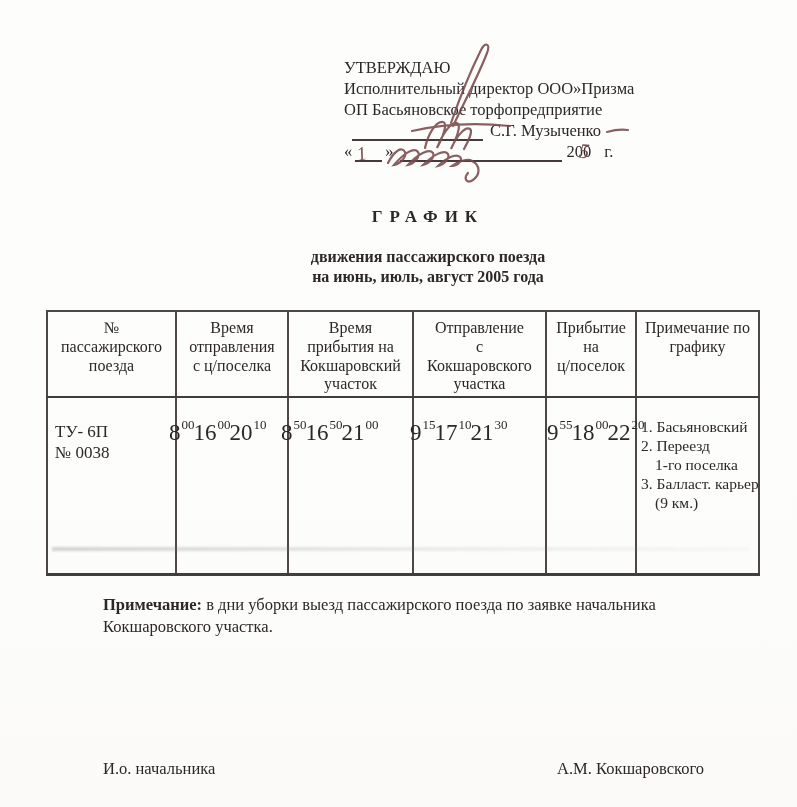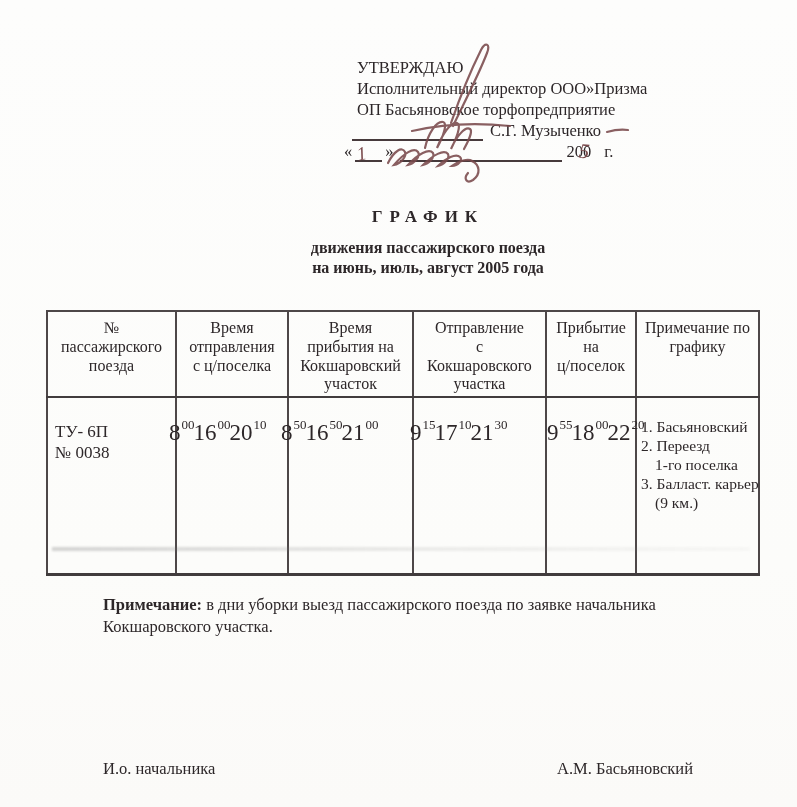--- a/index.html
+++ b/index.html
@@ -7,40 +7,40 @@
     position:relative;
     width:797px;height:807px;
     background:linear-gradient(180deg,#fdfdfc 0%,#fcfcfa 70%,#fbfaf8 100%);
     font-family:"Liberation Serif","DejaVu Serif",serif;
     color:#2d2729;
     overflow:hidden;
   }
 
   
   .approval{position:absolute;left:344px;top:57px;font-size:16.5px;line-height:21px;white-space:nowrap;}
-  .approval .ln{margin-left:13px;}
+  .approval .ln{}
   .sig-line{display:flex;align-items:flex-end;margin-left:8px;height:21px;}
   .sig-blank{display:inline-block;width:131px;border-bottom:2px solid #473a3c;height:3px;}
   .sig-name{margin-left:7px;text-align:right;}
   .date-line{display:flex;align-items:flex-end;height:21px;}
   .blank{display:inline-block;border-bottom:2px solid #473a3c;height:3px;}
   .day-blank{width:27px;margin:0 3px;}
   .month-blank{width:162px;margin:0 5px 0 6px;}
   .year-gap{display:inline-block;width:13px;}
 
   
   .hw{position:absolute;color:#7a4a4c;font-style:italic;font-family:"Liberation Serif",serif;}
   .hw-day{left:357px;top:143px;font-size:19px;transform:rotate(-12deg);}
   .hw-year{left:579px;top:139px;font-size:21px;transform:rotate(6deg);}
 
   .ink{position:absolute;left:0;top:0;pointer-events:none;}
 
   
   .title{position:absolute;left:128px;top:206px;width:600px;text-align:center;font-weight:bold;}
-  .title-1{font-size:17px;letter-spacing:7px;line-height:22px;margin-bottom:10px;}
+  .title-1{font-size:17px;letter-spacing:7px;line-height:22px;margin-bottom:19px;}
   .title-2,.title-3{font-size:16px;line-height:20px;}
 
   
   .sched{
     position:absolute;left:46px;top:310px;
     border-collapse:collapse;table-layout:fixed;
     width:712px;
     border:2px solid #413c3d;border-bottom-width:3px;
   }
   .sched th,.sched td{border:2px solid #4d4748;padding:0;vertical-align:top;}
@@ -187,15 +187,15 @@
       </tr>
     </tbody>
   </table>
   <div class="table-smear"></div>
 
   <div class="note">
     <span class="b">Примечание:</span><span> в дни уборки выезд пассажирского поезда по заявке начальника Кокшаровского участка.</span>
   </div>
 
   <div class="footer-left">И.о. начальника</div>
-  <div class="footer-right">А.М. Басьяновский</div>
+  <div class="footer-right">А.М. Кокшаровского</div>
 
 </div>
 
 </body></html>

